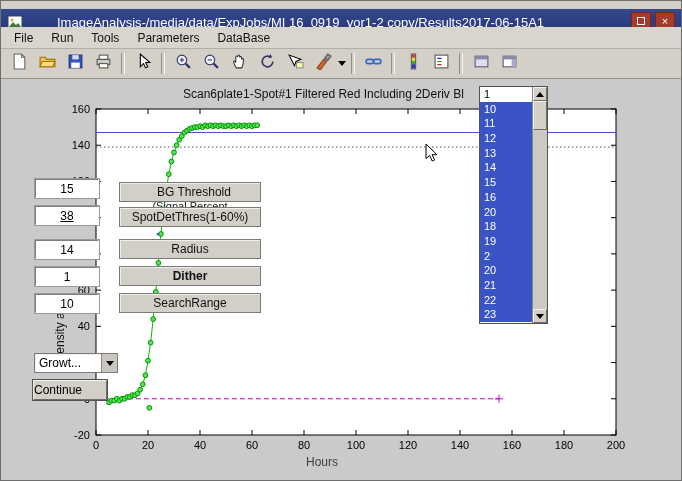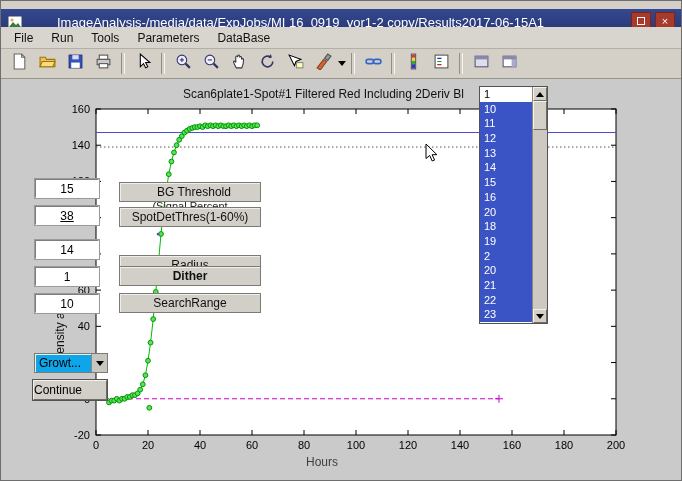--- a/index.html
+++ b/index.html
@@ -22,21 +22,21 @@
   
   .figure{position:absolute;left:0;top:78px;width:682px;height:403px;background:#cacaca;}
   #plot-svg{position:absolute;left:0;top:0;z-index:1;}
   .plot-title{position:absolute;left:182px;top:8px;font-size:12px;color:#111;white-space:nowrap;z-index:2;}
   .xlabel{position:absolute;left:305px;top:376px;width:100px;font-size:12px;color:#404040;z-index:2;}
   .ylabel{position:absolute;left:52px;top:288px;transform-origin:0 0;transform:rotate(-90deg);font-size:12px;color:#111;white-space:nowrap;z-index:2;}
   
   .ctl-input{position:absolute;left:34px;width:64px;height:19px;background:#fff;border:1px solid;border-color:#7e7e7e #fdfdfd #fdfdfd #7e7e7e;outline:1px solid #9a9a9a;font-size:12px;text-align:center;box-sizing:border-box;z-index:4;font-family:"Liberation Sans",sans-serif;padding:0;}
   .ctl-label{position:absolute;left:118px;width:142px;height:20px;background:#d2cfc8;border:1px solid #7c7a74;box-shadow:inset 1px 1px 0 #efeee9;font-size:12px;text-align:center;line-height:19px;color:#111;box-sizing:border-box;z-index:4;white-space:nowrap;overflow:hidden;}
   .ctl-sublabel{position:absolute;left:119px;width:140px;height:7px;overflow:hidden;font-size:11px;text-align:center;color:#222;z-index:3;}
-  .popup{position:absolute;left:33px;top:274px;width:74px;height:20px;background:#0ea5e9;border:1px solid #7c7a74;box-shadow:inset 1px 1px 0 #efeee9;box-sizing:border-box;display:flex;align-items:center;z-index:4;}
+  .popup{position:absolute;left:33px;top:274px;width:84px;height:20px;background:#ffffff;border:1px solid #7c7a74;box-shadow:inset 1px 1px 0 #efeee9;box-sizing:border-box;display:flex;align-items:center;z-index:4;}
   .popup .lbl{font-size:12px;padding-left:4px;flex:1;white-space:nowrap;overflow:hidden;}
   .popup .arr{width:15px;height:100%;border-left:1px solid #8a8880;display:flex;align-items:center;justify-content:center;background:#c9c6bf;}
   .pushbtn{position:absolute;left:32px;top:301px;width:74px;height:20px;background:#d2cfc8;border:1px solid;border-color:#f3f2ee #6f6d67 #6f6d67 #f3f2ee;outline:1px solid #55534e;font-size:12px;text-align:left;line-height:18px;box-sizing:border-box;z-index:4;}
   
   .listbox{position:absolute;left:478px;top:7px;width:69px;height:238px;background:#fff;border:1px solid #55534e;box-sizing:border-box;z-index:5;}
   .list-items{position:absolute;left:0;top:0;right:15px;bottom:0;overflow:hidden;}
   .list-item{height:14.7px;line-height:14.5px;font-size:11px;padding-left:4px;background:#fff;color:#000;white-space:nowrap;}
   .list-item.selected{background:#3a53c5;color:#fff;}
   .scrollbar{position:absolute;right:0;top:0;bottom:0;width:15px;background:#cdc9c2;border-left:1px solid #8a8880;box-sizing:border-box;}
   .sb-btn{position:absolute;left:0;width:14px;height:14px;background:#d4d0c8;border:1px solid;border-color:#f3f2ee #6f6d67 #6f6d67 #f3f2ee;box-sizing:border-box;display:flex;align-items:center;justify-content:center;}
@@ -343,21 +343,21 @@
     <div class="xlabel">Hours</div>
     <div class="ylabel">Intensity a.u.</div>
 
     <div id="param-controls">
         <input class="ctl-input" value="15" style="top: 100px;">
         <div class="ctl-sublabel" style="top: 121px;">(Signal Percent</div>
         <div class="ctl-label" style="top: 103px; padding-left: 8px;">BG Threshold</div>
         <input class="ctl-input" value="38" style="top: 127px; text-decoration: underline;">
         <div class="ctl-label" style="top: 128px;">SpotDetThres(1-60%)</div>
         <input class="ctl-input" value="14" style="top: 161px;">
-        <div class="ctl-label" style="top: 176px;">Radius</div>
+        <div class="ctl-label" style="top: 160px;">Radius</div>
         <input class="ctl-input" value="1" style="top: 188px;">
         <div class="ctl-label" style="top: 187px; font-weight: bold;">Dither</div>
         <input class="ctl-input" value="10" style="top: 215px;">
         <div class="ctl-label" style="top: 214px;">SearchRange</div>
       </div>
 
     <div class="popup">
       <span class="lbl">Growt...</span>
       <span class="arr">
           <span class="tri-down"></span>

